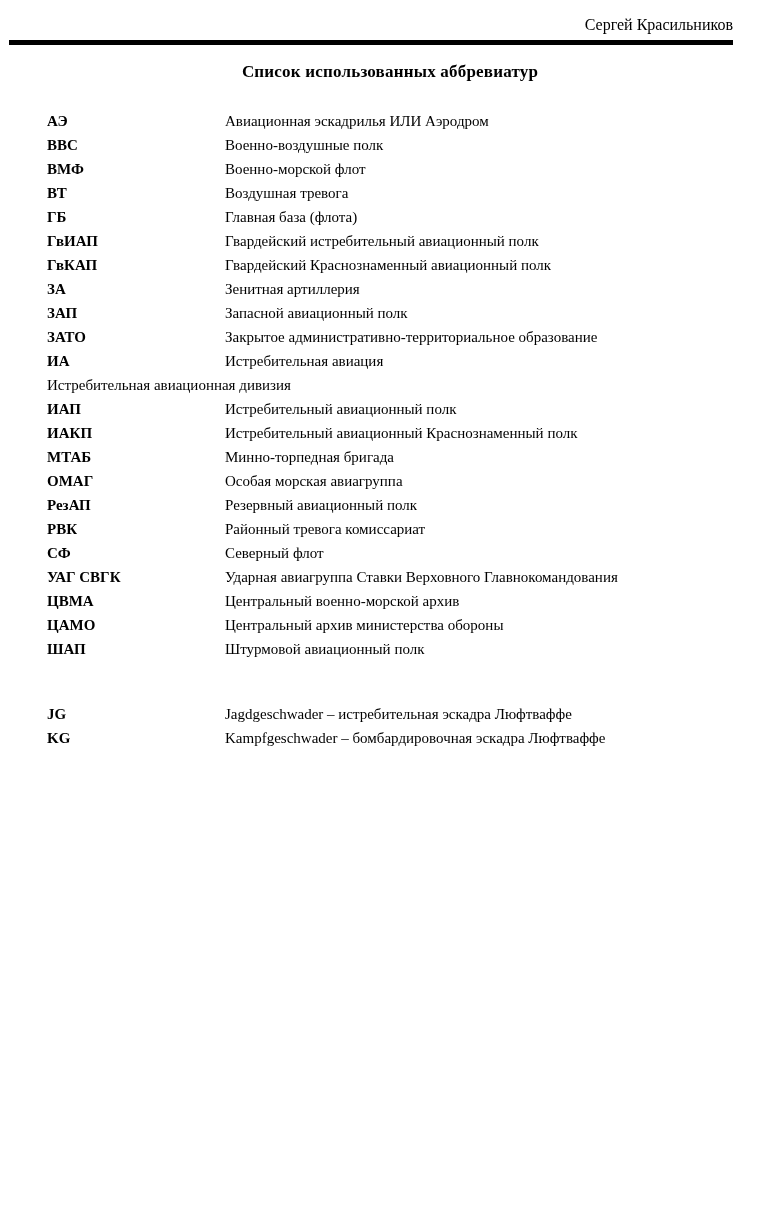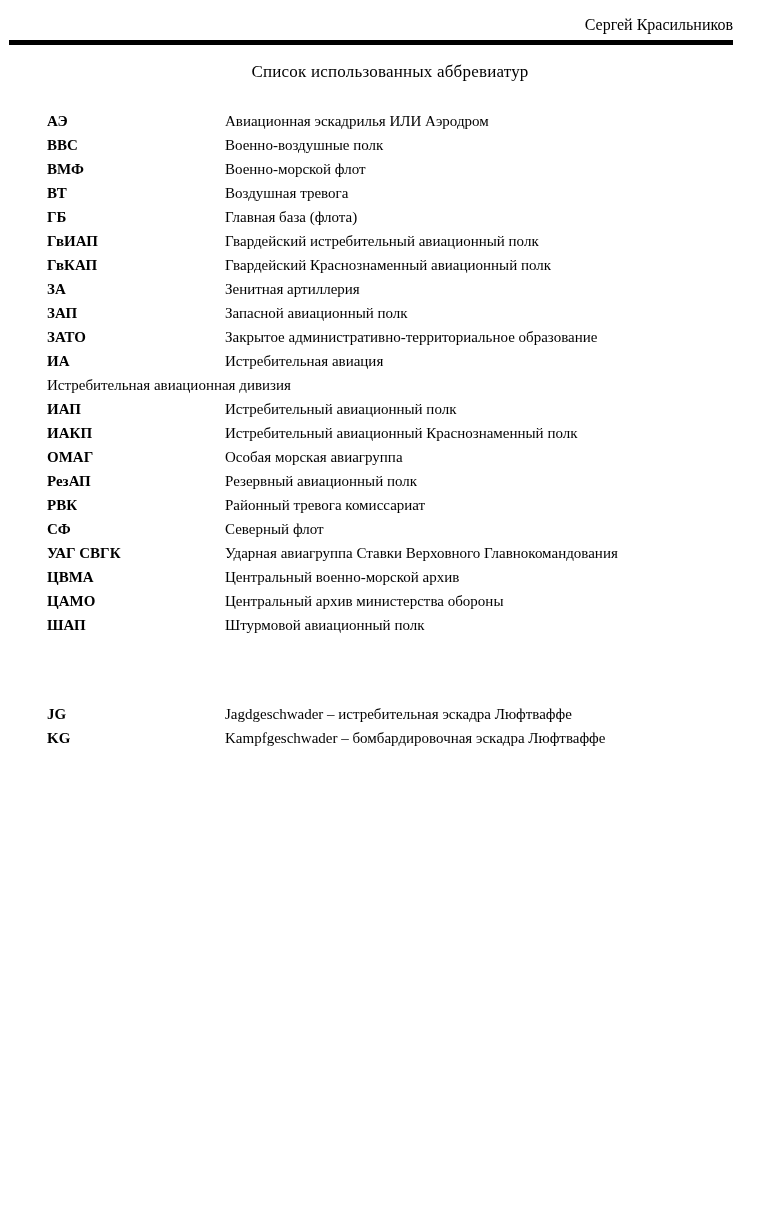--- a/index.html
+++ b/index.html
@@ -32,21 +32,21 @@
   }
   .rule-top { top: 40px; }
   .rule-bottom { top: 1158px; }
   .title {
     position: absolute;
     left: 47px;
     top: 62px;
     width: 686px;
     text-align: center;
     font-size: 17px;
-    font-weight: normal;
+    font-weight: bold;
     letter-spacing: 0.2px;
     white-space: nowrap;
   }
   .abbr-list {
     position: absolute;
     left: 47px;
     top: 109px;
     font-size: 15px;
   }
   .abbr-list-foreign {
@@ -152,20 +152,24 @@
       <div class="abbr-row">
         <span class="abbr-term">ИАП</span>
         <span class="abbr-def">Истребительный авиационный полк</span>
       </div>
 
       <div class="abbr-row">
         <span class="abbr-term">ИАКП</span>
         <span class="abbr-def">Истребительный авиационный Краснознаменный полк</span>
       </div>
 
+      <div class="abbr-row">
+        <span class="abbr-term">МТАБ</span>
+        <span class="abbr-def">Минно-торпедная бригада</span>
+      </div>
 
       <div class="abbr-row">
         <span class="abbr-term">ОМАГ</span>
         <span class="abbr-def">Особая морская авиагруппа</span>
       </div>
 
       <div class="abbr-row">
         <span class="abbr-term">РезАП</span>
         <span class="abbr-def">Резервный авиационный полк</span>
       </div>

